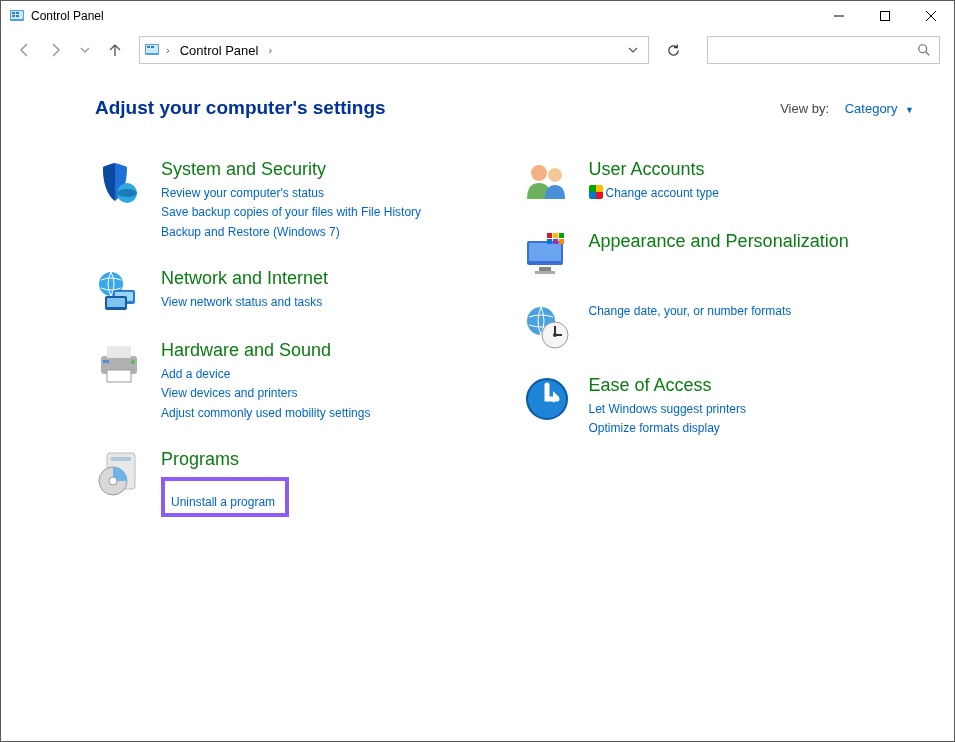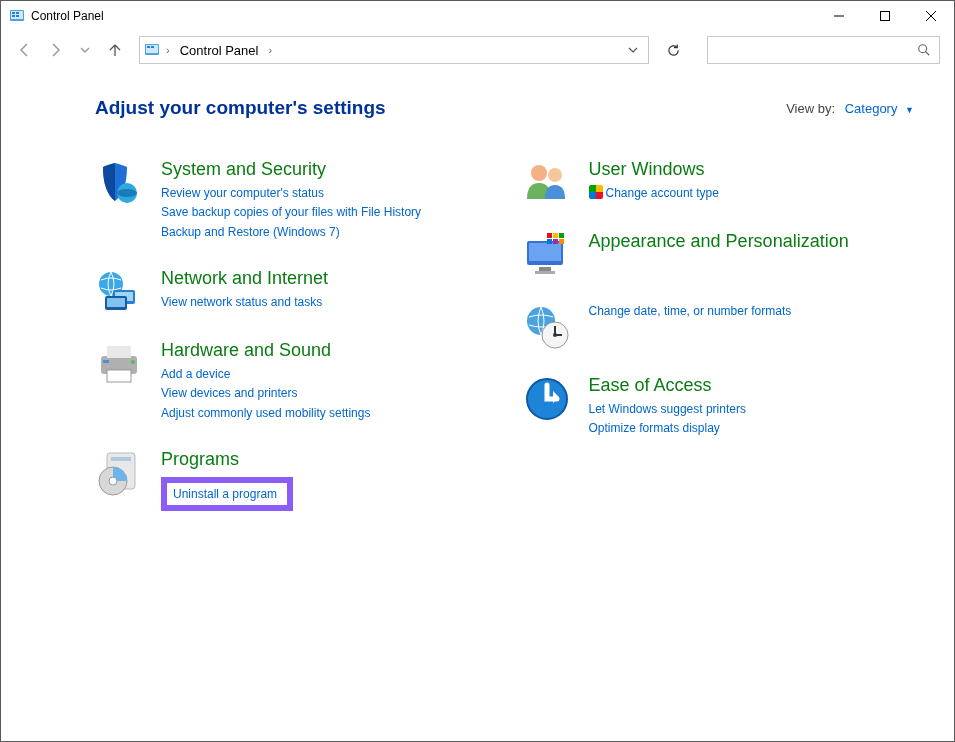--- a/index.html
+++ b/index.html
@@ -26,32 +26,32 @@
 .refresh { width: 20px; height: 20px; display: flex; align-items: center; justify-content: center; margin-left: 4px; }
 .search { flex: 1; height: 28px; border: 1px solid #c7c7c7; margin-left: 14px; display: flex; align-items: center; padding: 0 8px; }
 .search input { border: none; outline: none; flex: 1; font-size: 13px; background: transparent; }
 .search .mag { color: #555; }
 
 
 .content { padding: 28px 40px 20px 94px; }
 .content-head { display: flex; align-items: center; margin-bottom: 40px; }
 .heading { color: #003399; font-size: 19px; font-weight: 700; flex: 1; }
 .viewby { font-size: 13px; color: #444; }
-.viewby .cat { color: #0066cc; margin-left: 6px; }
+.viewby .cat { color: #0066cc; margin-left: 12px; }
 .viewby .drop { color: #0066cc; font-size: 9px; margin-left: 4px; }
 
 .cols { display: flex; gap: 36px; }
 .col { flex: 1; }
 .cat-item { display: flex; margin-bottom: 24px; }
 .cat-icon { width: 48px; height: 48px; flex: 0 0 48px; margin-right: 18px; }
 .cat-body { flex: 1; }
 .cat-title { color: #0a7c12; font-size: 18px; font-weight: 400; margin-bottom: 4px; line-height: 1.2; }
 .cat-link { color: #0066cc; font-size: 12px; display: block; margin-bottom: 3px; line-height: 1.4; cursor: pointer; }
 .cat-link.shielded::before { content: ""; display: inline-block; width: 14px; height: 14px; vertical-align: -2px; margin-right: 3px; background: conic-gradient(#ffb900 0 90deg, #e81123 90deg 180deg, #0078d4 180deg 270deg, #00a300 270deg 360deg); border-radius: 2px; }
-.highlight { border: 6px solid #8b5cf6; padding: 3px 10px 3px 6px; display: inline-block; margin-top: 2px; }
+.highlight { border: 4px solid #8b5cf6; padding: 13px 10px 3px 6px; display: inline-block; margin-top: 2px; }
 .highlight .cat-link { margin-bottom: 0; }
 
 
 svg { display: block; }
 </style>
 </head>
 <body>
 
 <div class="titlebar">
   <span class="app-icon">
@@ -237,21 +237,21 @@
       <div class="cat-item">
         <div class="cat-icon">
           <svg viewBox="0 0 48 48">
               <circle cx="16" cy="14" r="8" fill="#f4b183"></circle>
               <path d="M4 40 Q4 24 16 24 Q28 24 28 40 Z" fill="#6bb35f"></path>
               <circle cx="32" cy="16" r="7" fill="#f4c89a"></circle>
               <path d="M22 40 Q22 26 32 26 Q42 26 42 40 Z" fill="#4a90d9"></path>
             </svg>
         </div>
         <div class="cat-body">
-          <div class="cat-title">User Windows</div>
+          <div class="cat-title">User Accounts</div>
           <a class="cat-link shielded">Change account type</a>
         </div>
       </div>
 
       <div class="cat-item">
         <div class="cat-icon">
           <svg viewBox="0 0 48 48">
               <rect x="4" y="10" width="36" height="24" rx="2" fill="#3a6fd8"></rect>
               <rect x="6" y="12" width="32" height="18" fill="#6aa3f0"></rect>
               <rect x="16" y="36" width="12" height="4" fill="#888"></rect>
@@ -275,21 +275,21 @@
               <circle cx="18" cy="18" r="14" fill="#4aa3df"></circle>
               <path d="M6 14 Q18 10 30 14 M6 22 Q18 26 30 22" stroke="#fff" stroke-width="1" fill="none"></path>
               <path d="M18 4 Q12 18 18 32 M18 4 Q24 18 18 32" stroke="#fff" stroke-width="1" fill="none"></path>
               <circle cx="32" cy="32" r="13" fill="#f5f5f5" stroke="#999"></circle>
               <line x1="32" y1="32" x2="32" y2="23" stroke="#333" stroke-width="2"></line>
               <line x1="32" y1="32" x2="39" y2="32" stroke="#333" stroke-width="2"></line>
               <circle cx="32" cy="32" r="2" fill="#333"></circle>
             </svg>
         </div>
         <div class="cat-body">
-          <a class="cat-link">Change date, time, or number formats</a>
+          <a class="cat-link">Change date, your, or number formats</a>
         </div>
       </div>
 
       <div class="cat-item">
         <div class="cat-icon">
           <svg viewBox="0 0 48 48">
               <circle cx="24" cy="24" r="20" fill="#1e84d8"></circle>
               <circle cx="24" cy="24" r="20" fill="none" stroke="#0b5aa3" stroke-width="2"></circle>
               <path d="M24 10 L24 24 L34 24" fill="none" stroke="#fff" stroke-width="5" stroke-linecap="round"></path>
               <path d="M30 16 L36 22 L30 28" fill="#fff"></path>

